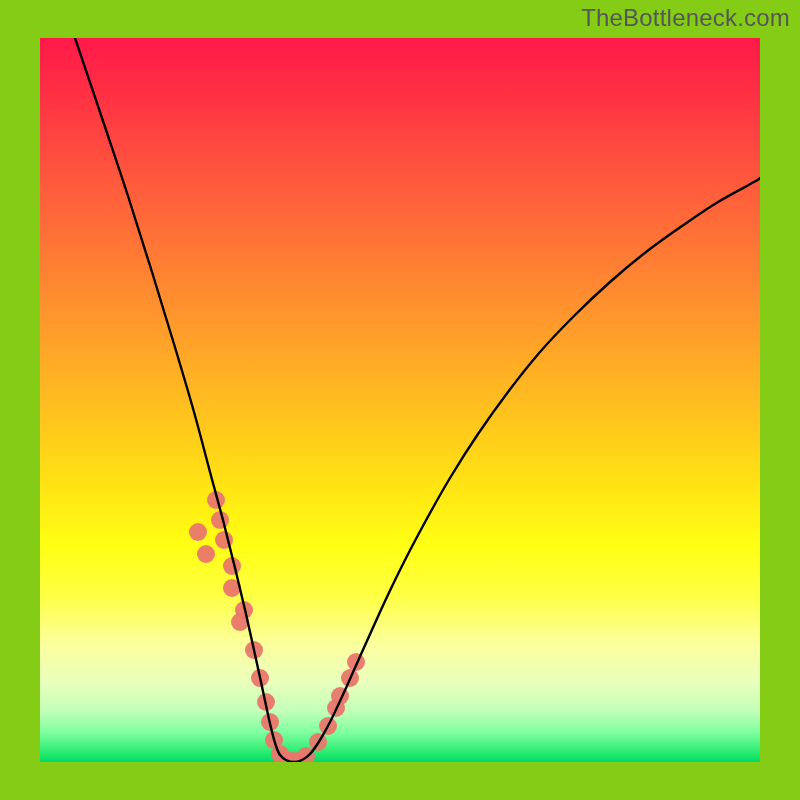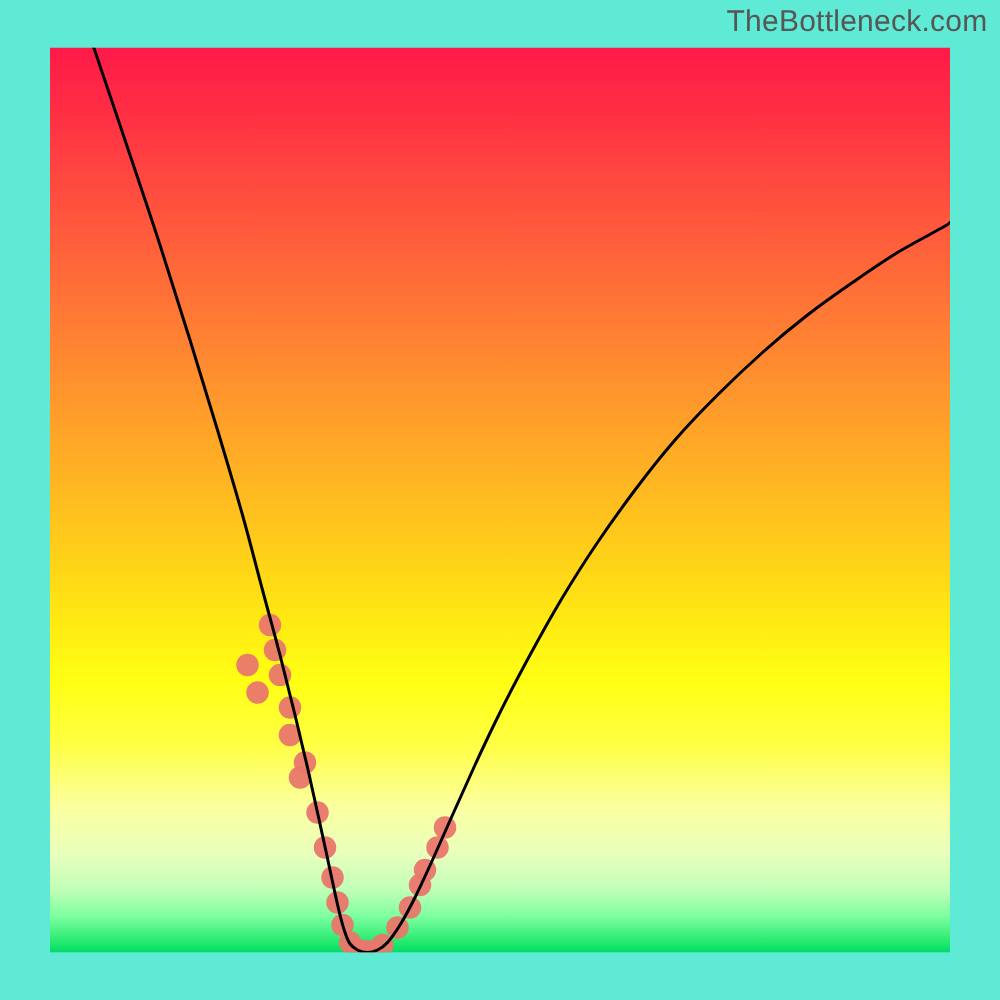--- a/index.html
+++ b/index.html
@@ -1,21 +1,21 @@
 <!DOCTYPE html>
 <html><head>
 <meta charset="utf-8">
 <style>
   * { margin: 0; padding: 0; box-sizing: border-box; }
   html, body { width: 800px; height: 800px; overflow: hidden; background: #ffffff; }
   .frame {
     position: relative;
     width: 800px;
     height: 800px;
-    background: #5eead4;
+    background: #84cc16;
   }
   .watermark {
     position: absolute;
     top: 4px;
     right: 10px;
     font-family: Arial, Helvetica, sans-serif;
     font-size: 24px;
     font-weight: 500;
     color: #565656;
     z-index: 10;

